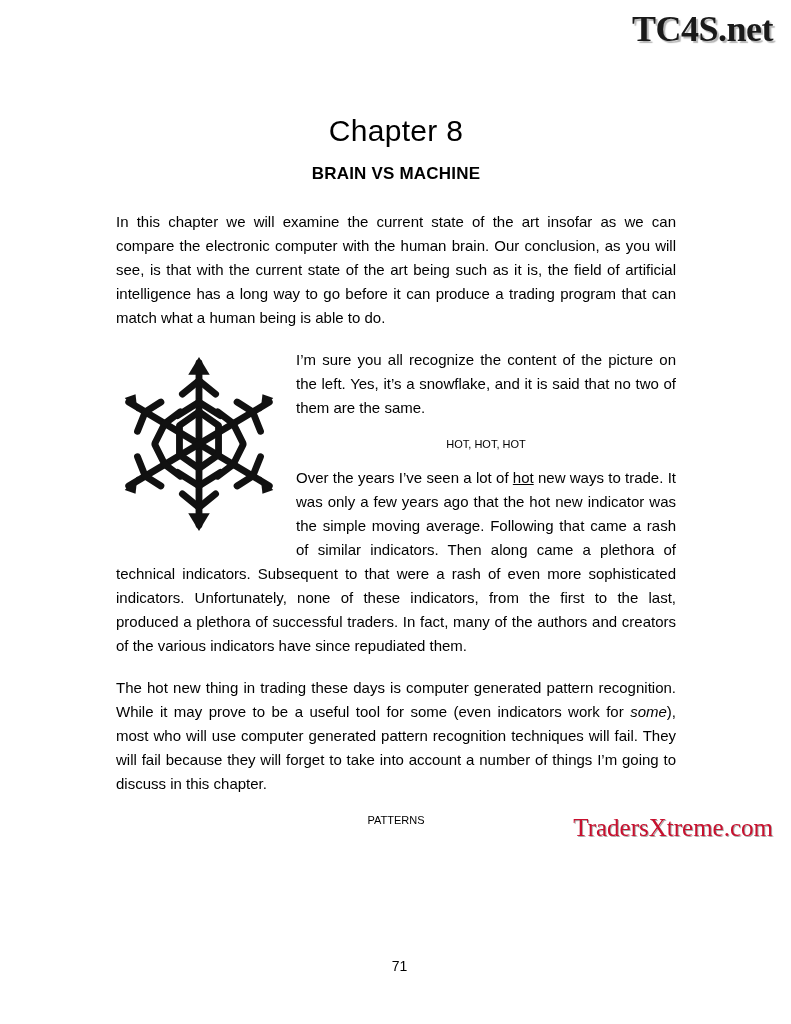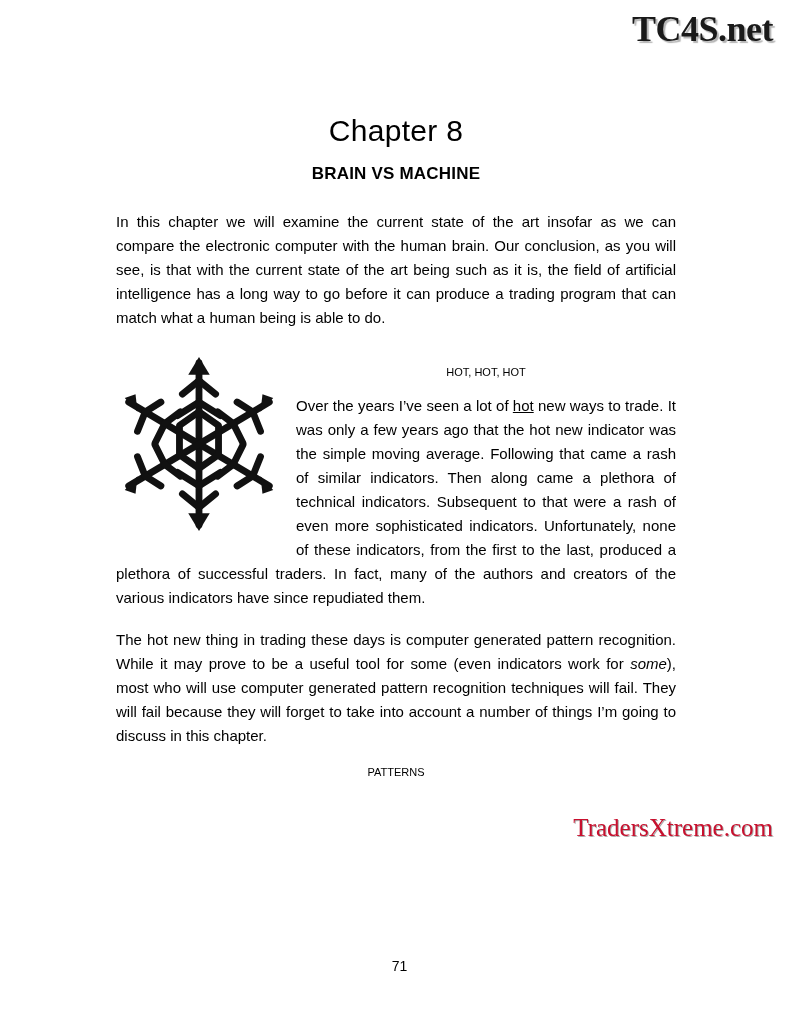--- a/index.html
+++ b/index.html
@@ -178,20 +178,21 @@
             <line x1="30" y1="128" x2="22" y2="108"></line>
             <line x1="30" y1="128" x2="46" y2="138"></line>
             <line x1="50" y1="116" x2="40" y2="96"></line>
             <line x1="50" y1="116" x2="66" y2="128"></line>
 
             <polygon points="85,62 105,76 105,106 85,120 65,106 65,76" fill="none"></polygon>
           </g>
         </svg>
       </div>
 
+      <p>I’m sure you all recognize the content of the picture on the left. Yes, it’s a snowflake, and it is said that no two of them are the same.</p>
 
       <h3 class="section">HOT, HOT, HOT</h3>
 
       <p>
         <span>Over the years I’ve seen a lot of </span><span class="u">hot</span><span> new ways to trade.   It was only a few years ago that the hot new indicator was the simple moving average.   Following that came a rash of similar indicators. Then along came a plethora of technical indicators. Subsequent to that were a rash of even more sophisticated indicators. Unfortunately, none of these indicators, from the first to the last, produced a plethora of successful traders.  In fact, many of the authors and creators of the various indicators have since repudiated them.</span>
       </p>
     </div>
 
     <p>
       <span>The hot new thing in trading these days is computer generated pattern recognition.  While it may prove to be a useful tool for some (even indicators work for </span><span class="it">some</span><span>), most who will use computer generated pattern recognition techniques will fail. They will fail because they will forget to take into account a number of things I’m going to discuss in this chapter.</span>

